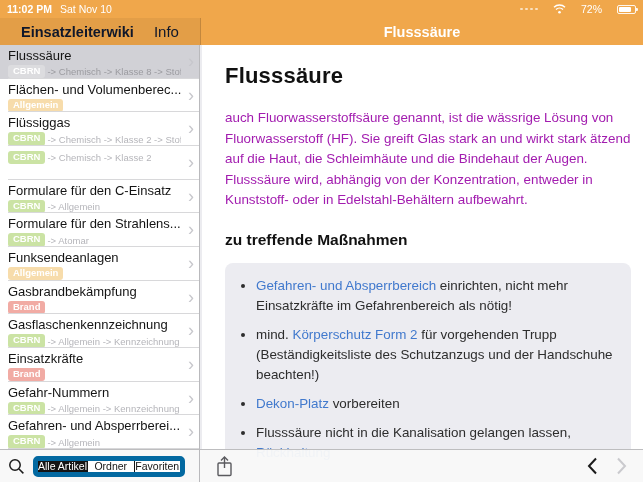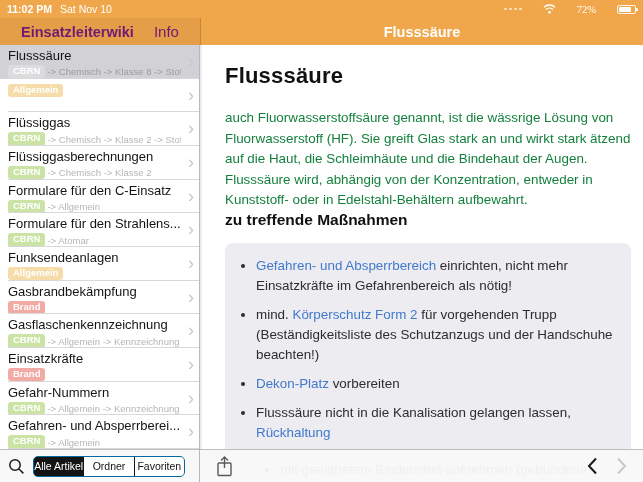--- a/index.html
+++ b/index.html
@@ -10,31 +10,31 @@
     margin:0 auto;
   }
   
   .statusbar {
     height:18px; background:var(--orange); color:#fff;
     display:flex; align-items:center; justify-content:space-between;
     padding:0 7px; font-size:10.5px;
   }
   .status-left { display:flex; gap:8px; align-items:center; }
   .status-time { font-weight:bold; }
-  .status-right { display:flex; gap:21px; align-items:center;font-family:Liberation Serif, serif; }
+  .status-right { display:flex; gap:15px; align-items:center; }
   .cell-dots { display:flex; gap:2.5px; align-items:center; opacity:.65; }
   .cell-dots i { width:2.5px; height:2.5px; border-radius:50%; background:#fff; display:block; }
   .batt { position:relative; width:19px; height:9px; border:1px solid rgba(255,255,255,.9); border-radius:2px; }
   .batt i { position:absolute; left:1px; top:1px; bottom:1px; width:72%; background:#fff; border-radius:1px; }
   .batt::after { content:""; position:absolute; right:-3px; top:2px; width:2px; height:3px; background:rgba(255,255,255,.9); border-radius:0 1px 1px 0; }
   
   .navbar { height:27px; background:var(--orange); display:flex; }
   .nav-master {
     width:201px; background:rgba(0,0,0,0.05); border-right:1px solid rgba(0,0,0,0.14);
-    display:flex; align-items:center; justify-content:center; gap:20px; color:#701a75;
+    display:flex; align-items:center; justify-content:center; gap:20px; color:#0f172a;
   }
   .nav-master .app-title { font-weight:bold; font-size:14.5px; }
   .nav-master .info-btn { font-size:15px;text-align:right; }
   .nav-detail { flex:1; display:flex; align-items:center; justify-content:center; color:#fff; }
   .nav-detail .detail-title { font-weight:bold; font-size:14.5px; }
   
   .main { display:flex; height:437px; }
   .master { width:200px; border-right:1px solid #b9b9bc; display:flex; flex-direction:column; background:#fff; }
   .list { flex:1; display:flex; flex-direction:column; overflow:hidden; }
   .row { flex:1; position:relative; padding:3px 18px 0 8px; background:#fff; }
@@ -55,36 +55,36 @@
   .disclosure {
     position:absolute; right:5px; top:50%; transform:translateY(-58%);
     color:#c7c7cc; font-size:18px; font-weight:300; line-height:1;
   }
   
   .master-toolbar, .detail-toolbar {
     height:33px; background:#f8f8f8; border-top:1px solid #bdbdbf;
     display:flex; align-items:center;
   }
   .master-toolbar { padding:0 14px 0 8px; gap:8px; }
-  .seg { display:flex; flex:1; height:21px; border:1px solid #0369a1; border-radius:5px; overflow:hidden; background:#14532d; }
+  .seg { display:flex; flex:1; height:21px; border:5px solid #0369a1; border-radius:5px; overflow:hidden; background:#14532d; }
   .seg-btn {
     flex:1; display:flex; align-items:center; justify-content:center;
     font-size:10.5px; color:#141414; background:#fff; border:0; border-right:1px solid #141414;
     font-family:"Liberation Sans", sans-serif; cursor:pointer; white-space:nowrap;
   }
   .seg-btn:last-child { border-right:0; }
   .seg-btn.active { background:#141414; color:#fff; }
   .detail-toolbar { position:absolute; left:0; right:0; bottom:0; padding:0 16px; background:rgba(248,248,248,0.96); }
   .tb-spacer { flex:1; }
   .nav-arrows { display:flex; gap:18px; align-items:center; }
   
   .detail { flex:1; position:relative; background:#fff; overflow:hidden; box-shadow:inset 2px 0 0 #ececf0; }
   .article { padding:16px 12px 0 25px; height:437px; overflow:hidden; }
   .article h1 { font-size:22px; color:#111; margin:2px 0 19px; letter-spacing:.2px; }
-  .intro { font-size:13.4px; line-height:1.53; color:#15803d; }
+  .intro { font-size:13.4px; line-height:1.53; color:#a21caf; margin-bottom:20px; }
   .article h2 { font-size:15.5px; color:#111; margin-bottom:14px; }
   .measures-box { background:#ececf1; border-radius:8px; padding:13px 14px 13px 10px; margin-right:0px; }
   .measures-box ul { list-style:disc; padding-left:21px; }
   .measures-box li { font-size:13.4px; line-height:1.5; color:#2d2d2d; margin-bottom:9px; }
   .measures-box ul.sub-list { padding-left:45px; margin-top:17px; }
   a.wikilink { color:var(--link); text-decoration:none; cursor:pointer;margin-top:48px; }
   
   svg { display:block; }
 </style>
 </head>
@@ -135,38 +135,38 @@
   <div class="row selected">
     <div class="row-title">Flusssäure</div>
     <div class="row-sub">
       <span class="badge cbrn">CBRN</span>
       <span class="path">-&gt; Chemisch -&gt; Klasse 8 -&gt; Stoffe</span>
     </div>
     <span class="disclosure">›</span>
   </div>
 
   <div class="row">
+    <div class="row-title">Flächen- und Volumenberec...</div>
     <div class="row-sub">
       <span class="badge allgemein">Allgemein</span>
       <span class="path"></span>
     </div>
     <span class="disclosure">›</span>
   </div>
 
   <div class="row">
     <div class="row-title">Flüssiggas</div>
     <div class="row-sub">
       <span class="badge cbrn">CBRN</span>
       <span class="path">-&gt; Chemisch -&gt; Klasse 2 -&gt; Stoffe</span>
     </div>
     <span class="disclosure">›</span>
   </div>
 
   <div class="row">
-    <div class="row-title">Flüssiggasberechnungen</div>
     <div class="row-sub">
       <span class="badge cbrn">CBRN</span>
       <span class="path">-&gt; Chemisch -&gt; Klasse 2</span>
     </div>
     <span class="disclosure">›</span>
   </div>
 
   <div class="row">
     <div class="row-title">Formulare für den C-Einsatz</div>
     <div class="row-sub">

